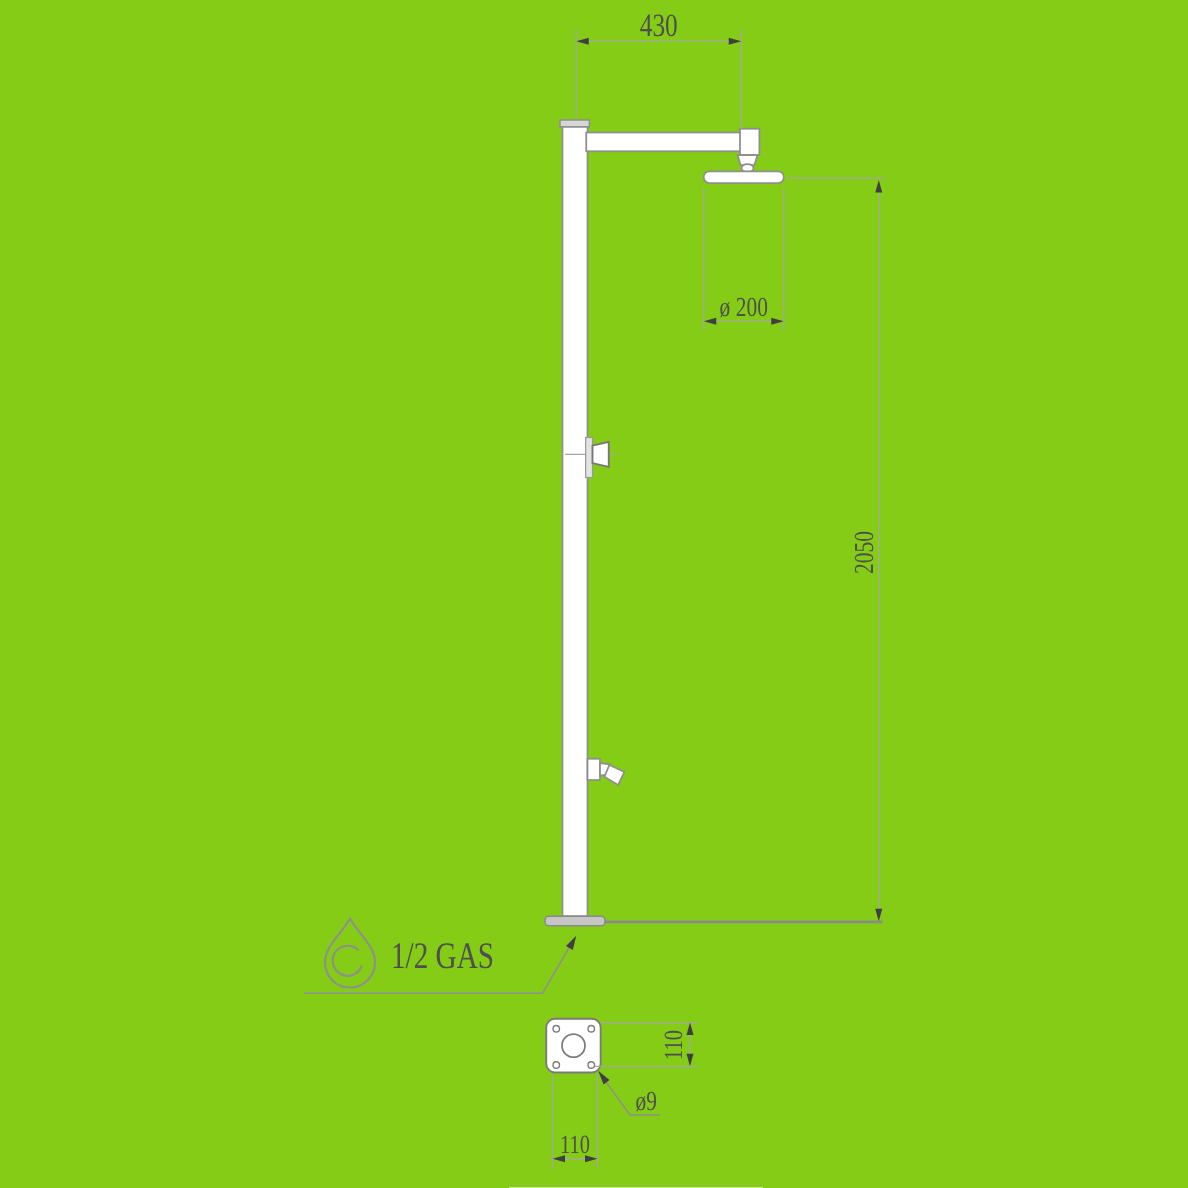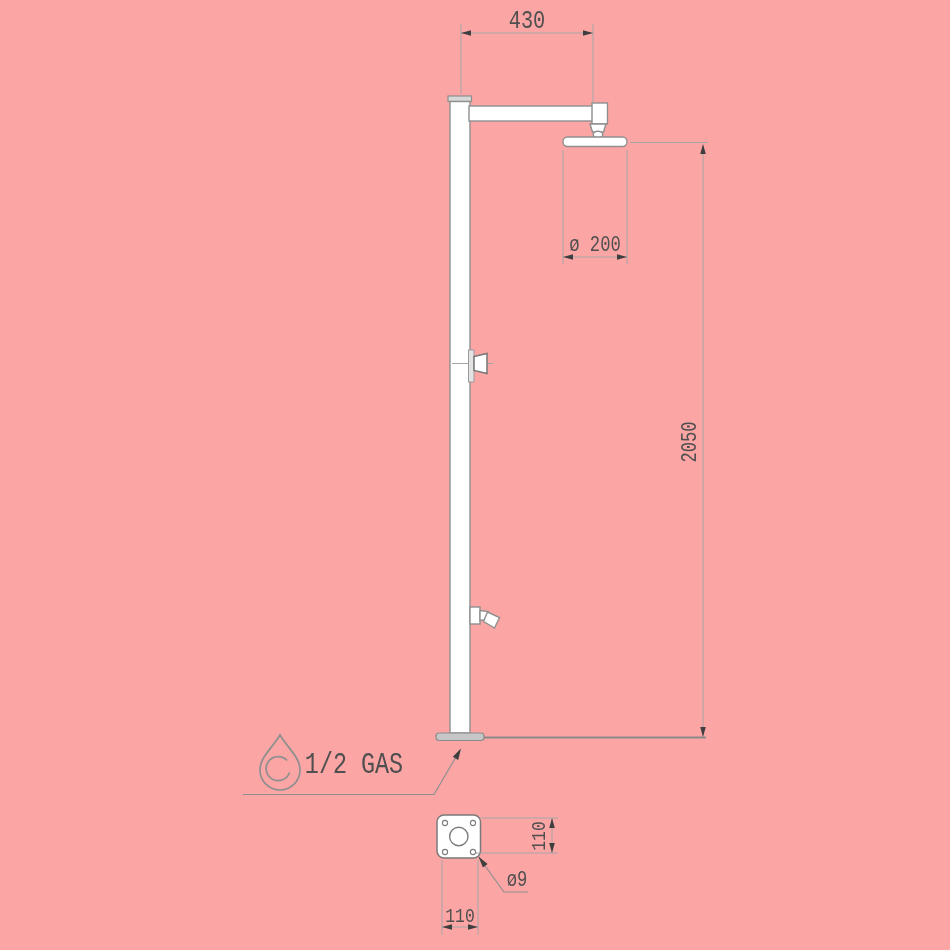--- a/index.html
+++ b/index.html
@@ -1,17 +1,17 @@
 <!DOCTYPE html>
 <html><head>
 <meta charset="utf-8">
 <style>
   html,body{margin:0;padding:0;background:#fff;}
-  #canvas{position:relative;width:950px;height:950px;background:#fca5a5;overflow:hidden;
-          font-family:Liberation Mono, monospace;}
+  #canvas{position:relative;width:950px;height:950px;background:#84cc16;overflow:hidden;
+          font-family:Liberation Serif, serif;}
   svg{position:absolute;left:0;top:0;}
   .lbl{position:absolute;color:#4f4f4f;white-space:nowrap;transform-origin:center;line-height:1;}
   .outline{stroke:#8f8f8f;stroke-width:1.4;fill:#ffffff;}
   .outline-dk{stroke:#7a7a7a;stroke-width:1.5;fill:#ffffff;}
   .thin{stroke:#a6a6a6;stroke-width:1;fill:none;}
   .leader{stroke:#8f8f8f;stroke-width:1.2;fill:none;}
   .arrow{fill:#3f3f3f;stroke:none;}
 </style>
 </head>
 <body>

